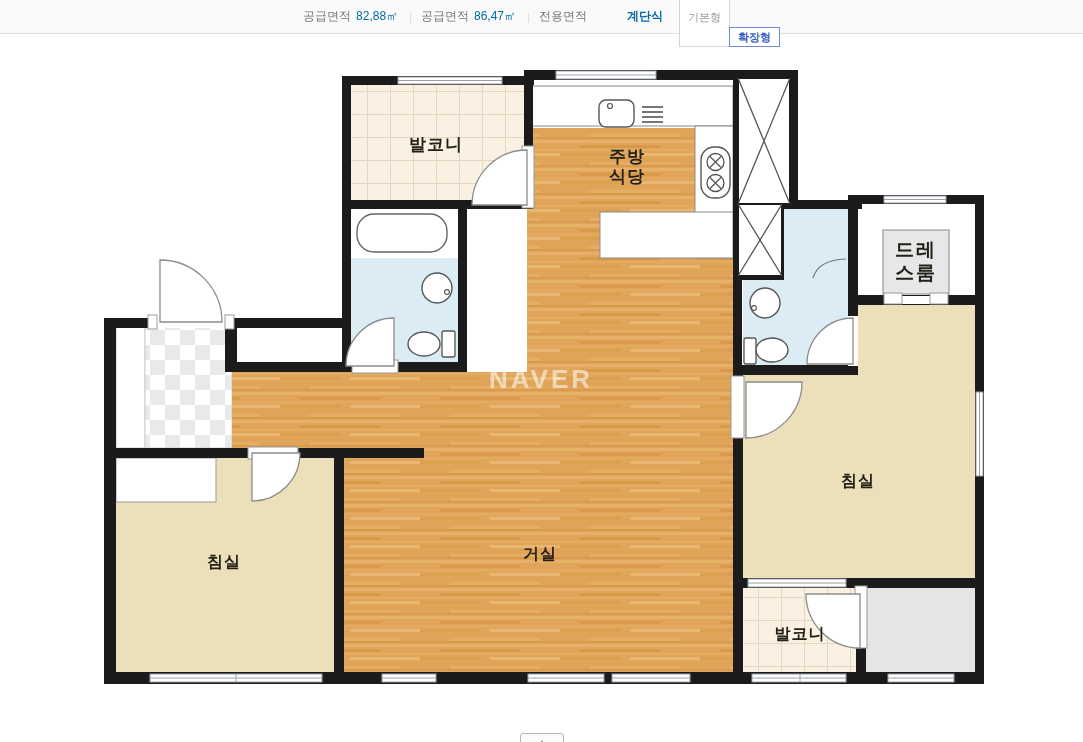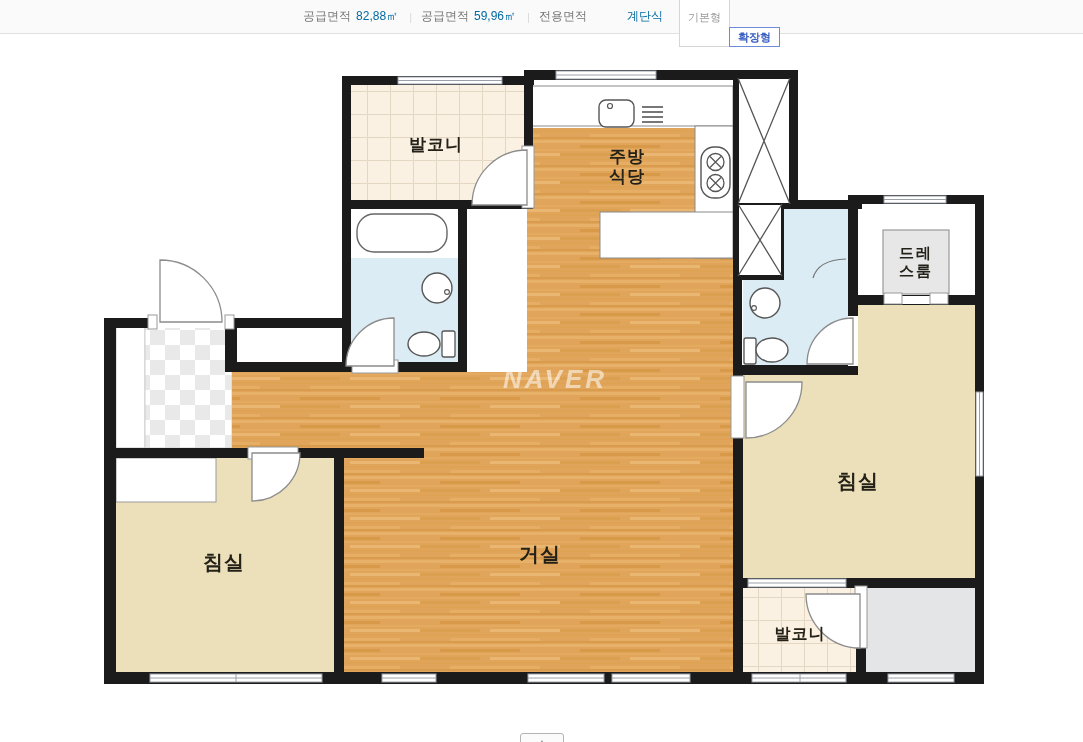--- a/index.html
+++ b/index.html
@@ -5,34 +5,34 @@
   html,body{margin:0;padding:0;background:#fff;}
   .stage{position:relative;width:1083px;height:742px;overflow:hidden;background:#fff;
          font-family:"Liberation Sans","DejaVu Sans",sans-serif;}
   
   .topbar{position:absolute;left:0;top:0;width:1083px;height:33px;background:#fafafa;
           border-bottom:1px solid #e1e1e1;z-index:30;}
   .topbar-inner{position:absolute;left:0;top:0;width:100%;height:33px;display:flex;
                 align-items:center;justify-content:center;font-size:12px;color:#333;}
   .topbar-inner .k{color:#757575;margin-right:5px;}
   .topbar-inner .v{color:#0369a1;margin-right:2px;letter-spacing:0;}
-  .topbar-inner .v.strong{font-weight:normal;margin-left:35px;}
+  .topbar-inner .v.strong{font-weight:bold;margin-left:35px;}
   .topbar-inner .sep{color:#d9d9d9;margin:0 9px;font-size:11px;}
   .btns{display:inline-flex;margin-left:14px;}
   .btn{font-family:Liberation Serif, serif;font-size:11px;line-height:16px;padding:1px 8px;background:#fff;
        border:1px solid #d5d5d5;color:#999;cursor:pointer;}
   .btn.active{border-color:#6c8cd8;color:#3c61c4;font-weight:bold;margin-left:-1px;position:relative;z-index:1;margin-top:40px;}
   
   .plan-svg{position:absolute;left:0;top:0;z-index:1;}
   .lbl{position:absolute;transform:translate(-50%,-50%);z-index:10;text-align:center;
        font-weight:bold;color:#232118;letter-spacing:1px;line-height:1.2;}
   .lbl.s17{font-size:17px;}
-  .lbl.s18{font-size:20px;}
+  .lbl.s18{font-size:16px;}
   .lbl.s16{font-size:16px;}
-  .lbl.s15{font-size:15px;letter-spacing:2px;}
+  .lbl.s15{font-size:19px;letter-spacing:2px;}
   .watermark{position:absolute;transform:translate(-50%,-50%);z-index:9;font-size:26px;
              font-weight:bold;letter-spacing:3px;color:rgba(255,255,255,0.55);}
   
   .collapse{position:absolute;left:520px;top:733px;width:44px;height:16px;z-index:30;
             background:#fbfbfb;border:1px solid #b3b3b3;border-radius:3px 3px 0 0;
             font-size:7px;color:#888;line-height:7px;padding:0;cursor:pointer;}
 </style>
 </head>
 <body>
 
@@ -224,21 +224,21 @@
         <path d="M527,205 L527,150 A55,55 0 0 0 472,205 Z"></path>
         <path d="M394,366 L394,318 A48,48 0 0 0 346,366 Z"></path>
         <path d="M252,453 L300,453 A48,48 0 0 1 252,501 Z"></path>
         <path d="M853,364 L853,318 A46,46 0 0 0 807,364 Z"></path>
         <path d="M746,382 L802,382 A56,56 0 0 1 746,438 Z"></path>
         <path d="M860,594 L806,594 A54,54 0 0 0 860,648 Z"></path>
       </g>
     </g>
   </svg>
 
-  <div class="watermark" style="left:555px;top:379px;font-style:italic;">NAVER</div>
+  <div class="watermark" style="left:541px;top:379px;">NAVER</div>
 
   <div class="lbl s17" style="left:436px;top:145px;">
     <span>발코니</span>
   </div>
   <div class="lbl s17" style="left:627px;top:167px;">
     <span>주방</span><br>
     <span>식당</span>
   </div>
   <div class="lbl s15" style="left:916px;top:262px;">
     <span>드레</span><br>
@@ -256,21 +256,21 @@
   <div class="lbl s16" style="left:800px;top:634px;">
     <span>발코니</span>
   </div>
 
   <div class="topbar">
     <div class="topbar-inner">
       <span class="k">공급면적</span>
       <span class="v">82,88㎡</span>
       <span class="sep">|</span>
       <span class="k">공급면적</span>
-      <span class="v">59,96㎡</span>
+      <span class="v">86,47㎡</span>
       <span class="sep">|</span>
       <span class="k">전용면적</span>
       <span class="v strong">계단식</span>
       <div class="btns">
         <button class="btn">기본형</button>
         <button class="btn active">확장형</button>
       </div>
     </div>
   </div>
 

